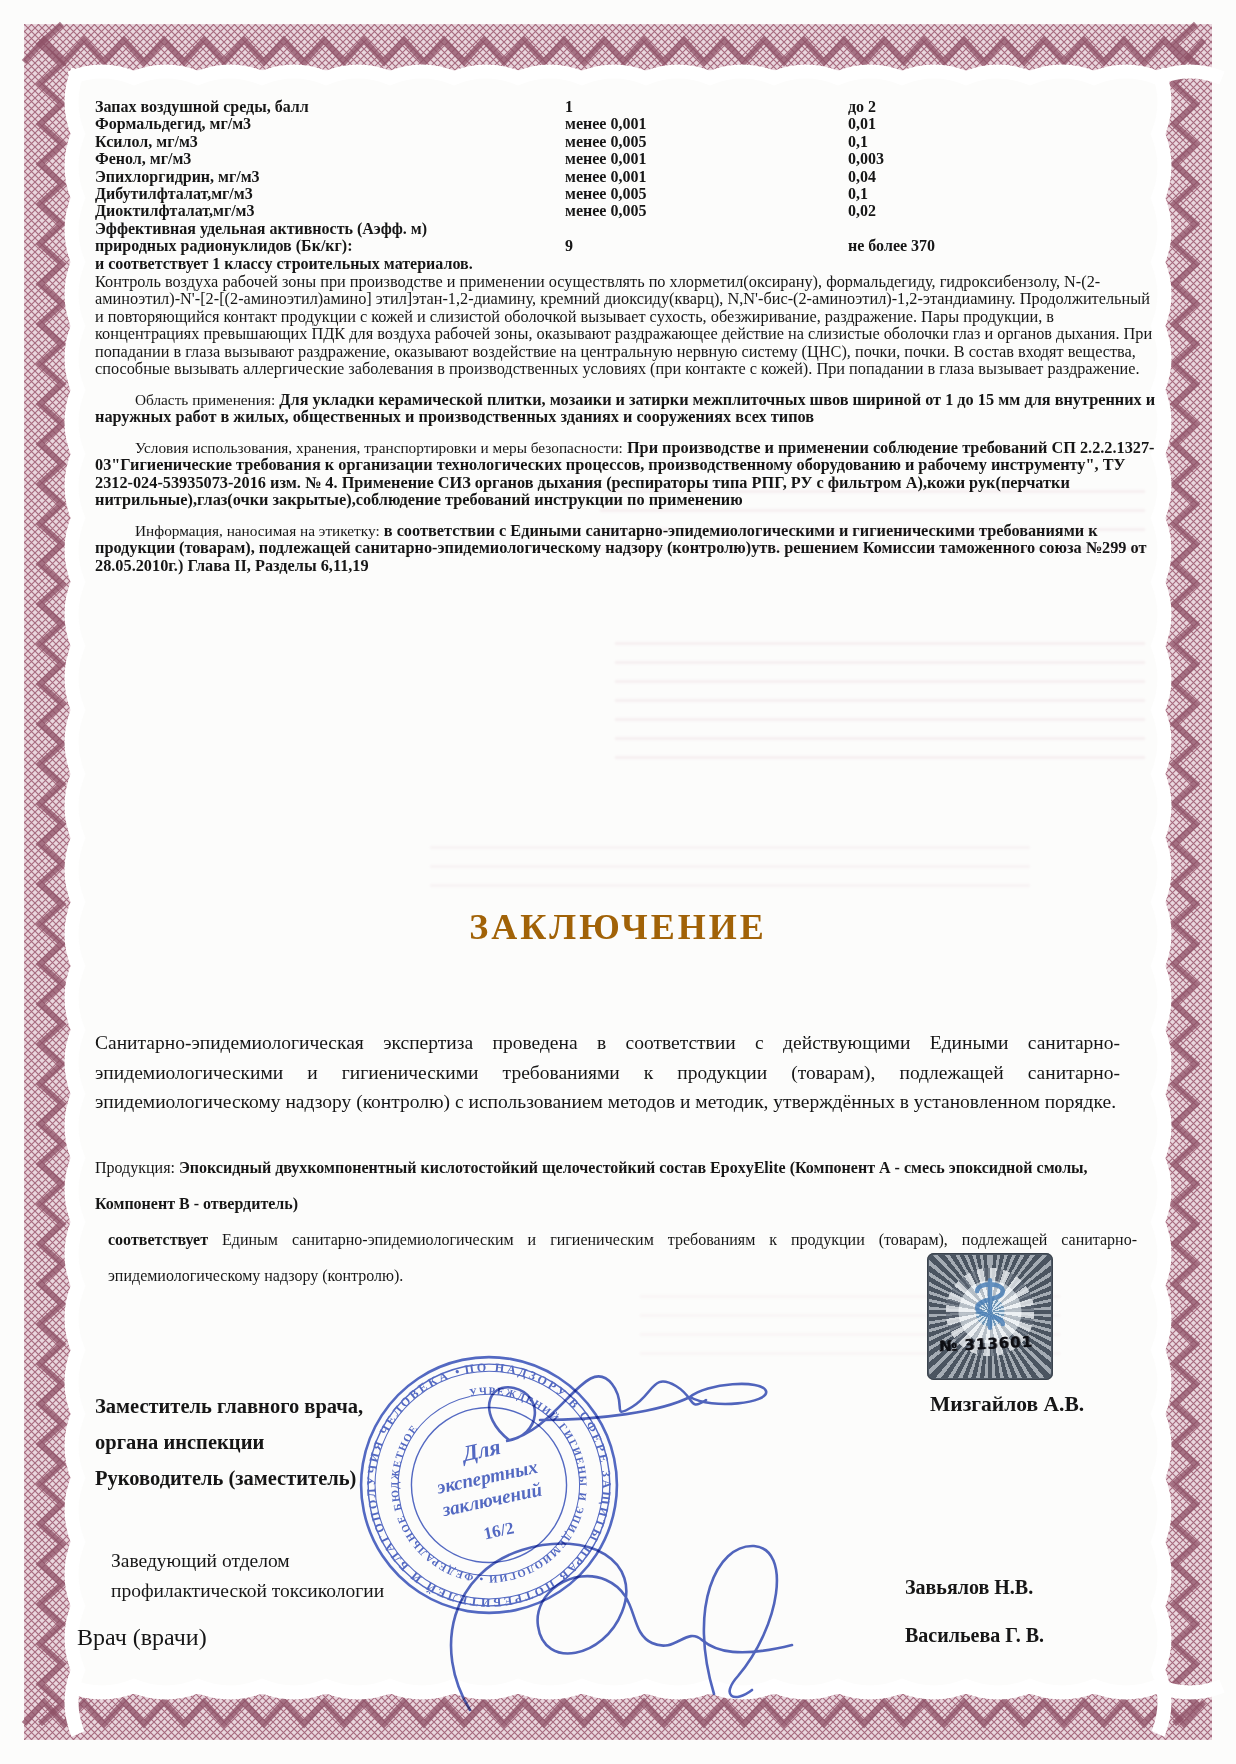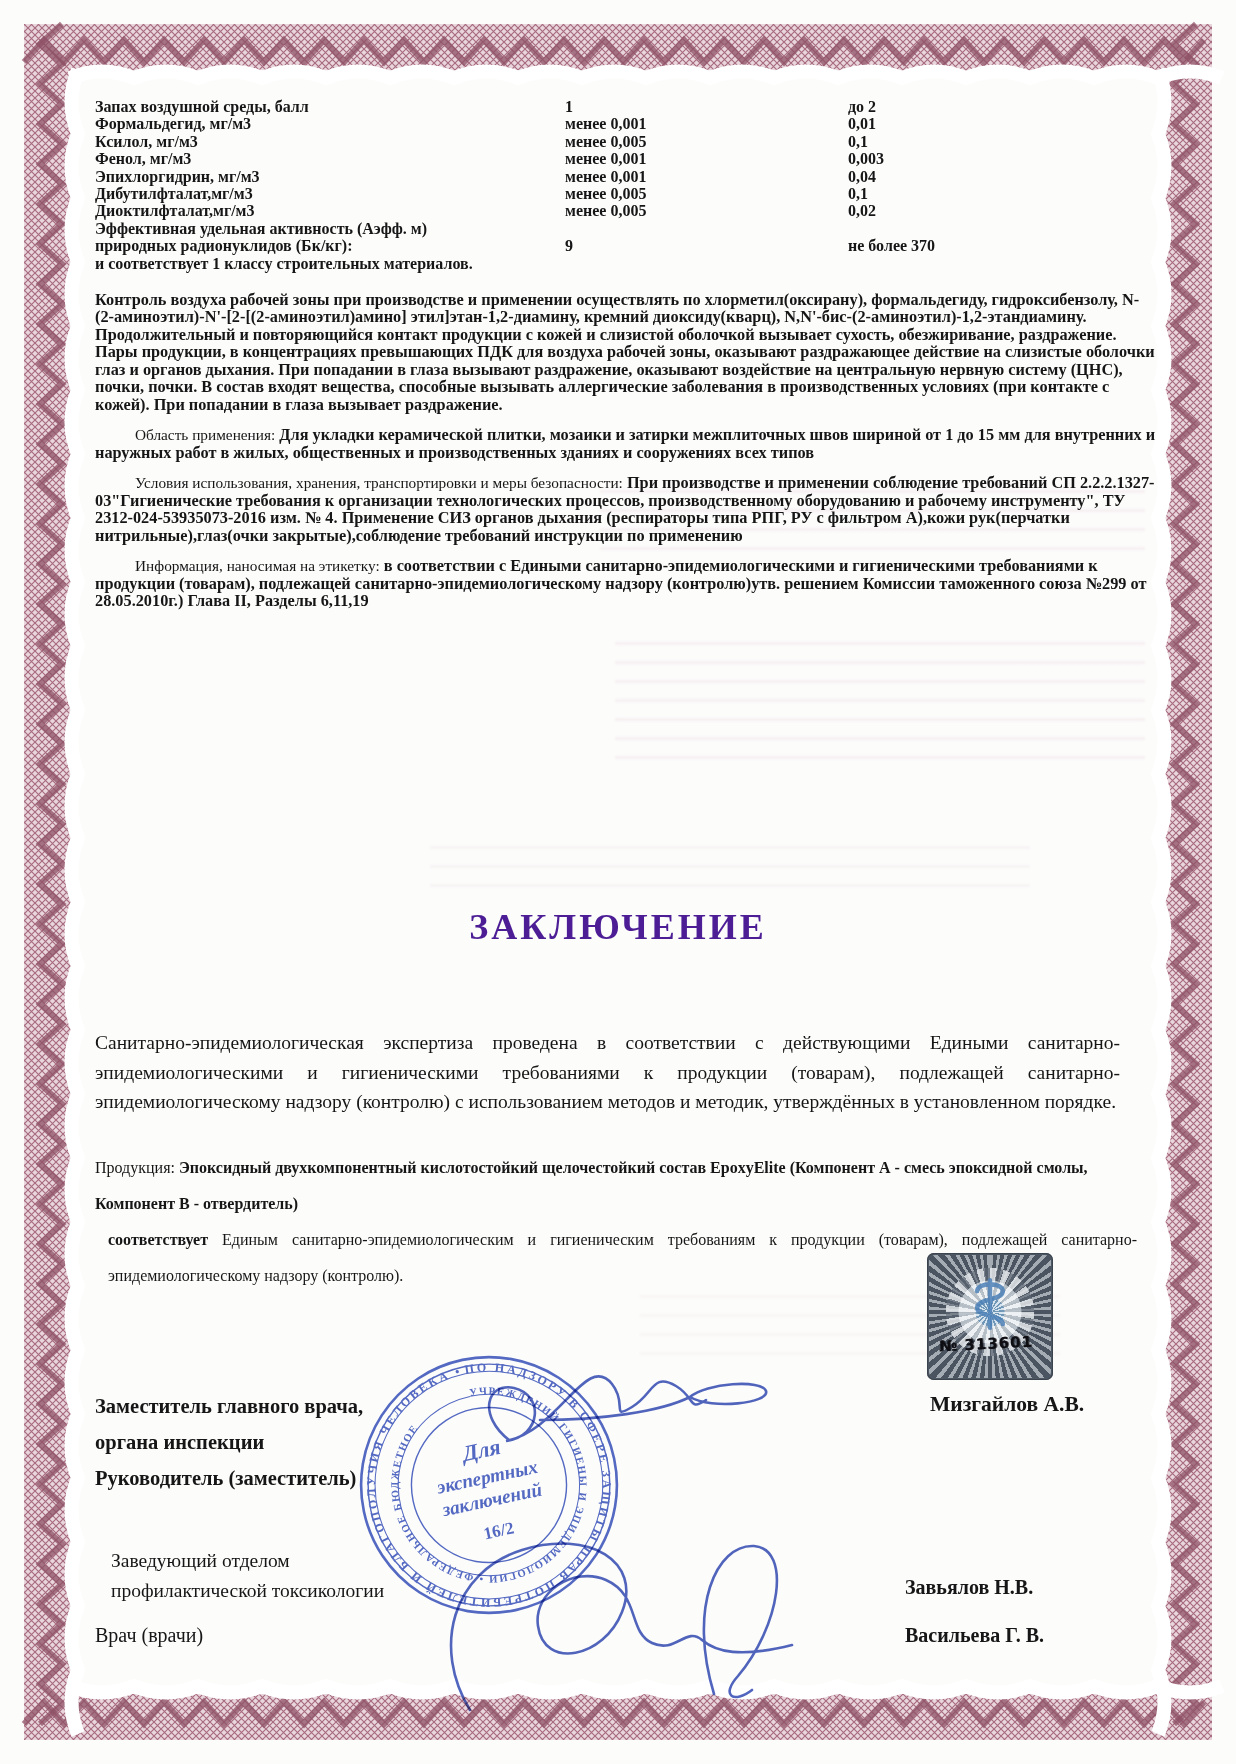--- a/index.html
+++ b/index.html
@@ -15,27 +15,27 @@
   .ghost.g3{left:430px;top:846px;width:600px;height:44px;opacity:.3;}
   .ghost.g4{left:640px;top:1295px;width:420px;height:60px;opacity:.25;}
 
   .content{position:absolute;left:95px;top:98px;width:1062px;z-index:2;}
   .hyg-title{font-size:16.5px;font-weight:normal;margin:0 0 13px 0;}
   .hyg-table{font-weight:bold;font-size:16px;}
   .trow{position:relative;height:17.4px;white-space:nowrap;line-height:17.4px;}
   .trow .c1{position:absolute;left:0;}
   .trow .c2{position:absolute;left:470px;}
   .trow .c3{position:absolute;left:753px;}
-  .control{font-weight:bold;font-size:16.3px;line-height:17.5px;margin:19px 0 0 0;}
+  .control{font-weight:normal;font-size:16.3px;line-height:17.5px;margin:1px 0 0 0;}
   .section{margin:13px 0 0 0;font-size:16.3px;line-height:17.5px;}
   .seclabel{font-weight:normal;font-size:15.3px;margin-left:40px;}
   .secbold{font-weight:bold;}
 
   .conclusion{position:absolute;left:0;top:906px;width:1236px;margin:0;text-align:center;z-index:2;
-    font-size:36px;font-weight:bold;letter-spacing:3px;color:#4c1d95;}
+    font-size:36px;font-weight:bold;letter-spacing:3px;color:#a16207;}
   .expertise{position:absolute;left:95px;top:1028px;width:1025px;margin:0;z-index:2;
     font-size:19.5px;line-height:29.5px;text-align:justify;}
   .product{position:absolute;left:95px;top:1150px;width:1042px;z-index:2;font-size:16px;line-height:36px;}
   .product p{margin:0;}
   .product .p2{text-align:justify;margin-left:13px;}
   .pbold{font-weight:bold;}
 
   .holo{position:absolute;left:927px;top:1253px;width:126px;height:127px;z-index:3;
     background:#4d5763;border-radius:7px;box-shadow:0 0 0 1px #3c444e inset;}
   .holo-burst{position:absolute;inset:2px;border-radius:6px;
@@ -47,21 +47,21 @@
     -webkit-mask:radial-gradient(circle,#000 0 62%,transparent 63%);mask:radial-gradient(circle,#000 0 62%,transparent 63%);}
   .holo-emblem{position:absolute;left:41px;top:22px;z-index:2;}
   .holo-number{position:absolute;left:12px;bottom:27px;z-index:3;color:#0d0d12;
     font-family:"DejaVu Sans","Liberation Sans",sans-serif;font-weight:bold;font-size:15px;
     letter-spacing:1px;transform:rotate(-3deg);text-shadow:1px 0 0 rgba(10,10,15,.6);}
 
   .sig-pos1{position:absolute;left:95px;top:1388px;z-index:2;font-weight:bold;font-size:20.5px;line-height:36px;}
   .name1{position:absolute;left:930px;top:1392px;z-index:4;font-weight:bold;font-size:21.5px;}
   .sig-pos2{position:absolute;left:95px;top:1546px;z-index:4;font-size:19.5px;line-height:30px;margin-left:16px;}
   .name2{position:absolute;left:905px;top:1576px;z-index:4;font-weight:bold;font-size:20px;}
-  .sig-pos3{position:absolute;left:95px;top:1624px;z-index:4;font-size:20px;}
+  .sig-pos3{position:absolute;left:77px;top:1624px;z-index:4;font-size:24px;}
   .name3{position:absolute;left:905px;top:1624px;z-index:4;font-weight:bold;font-size:20px;}
 
   .stamp{position:absolute;left:346px;top:1342px;width:286px;height:286px;z-index:3;
     opacity:.88;mix-blend-mode:multiply;}
   .signatures{position:absolute;left:0;top:0;width:1236px;height:1764px;z-index:5;
     pointer-events:none;mix-blend-mode:multiply;}
 </style>
 </head>
 <body>
 

